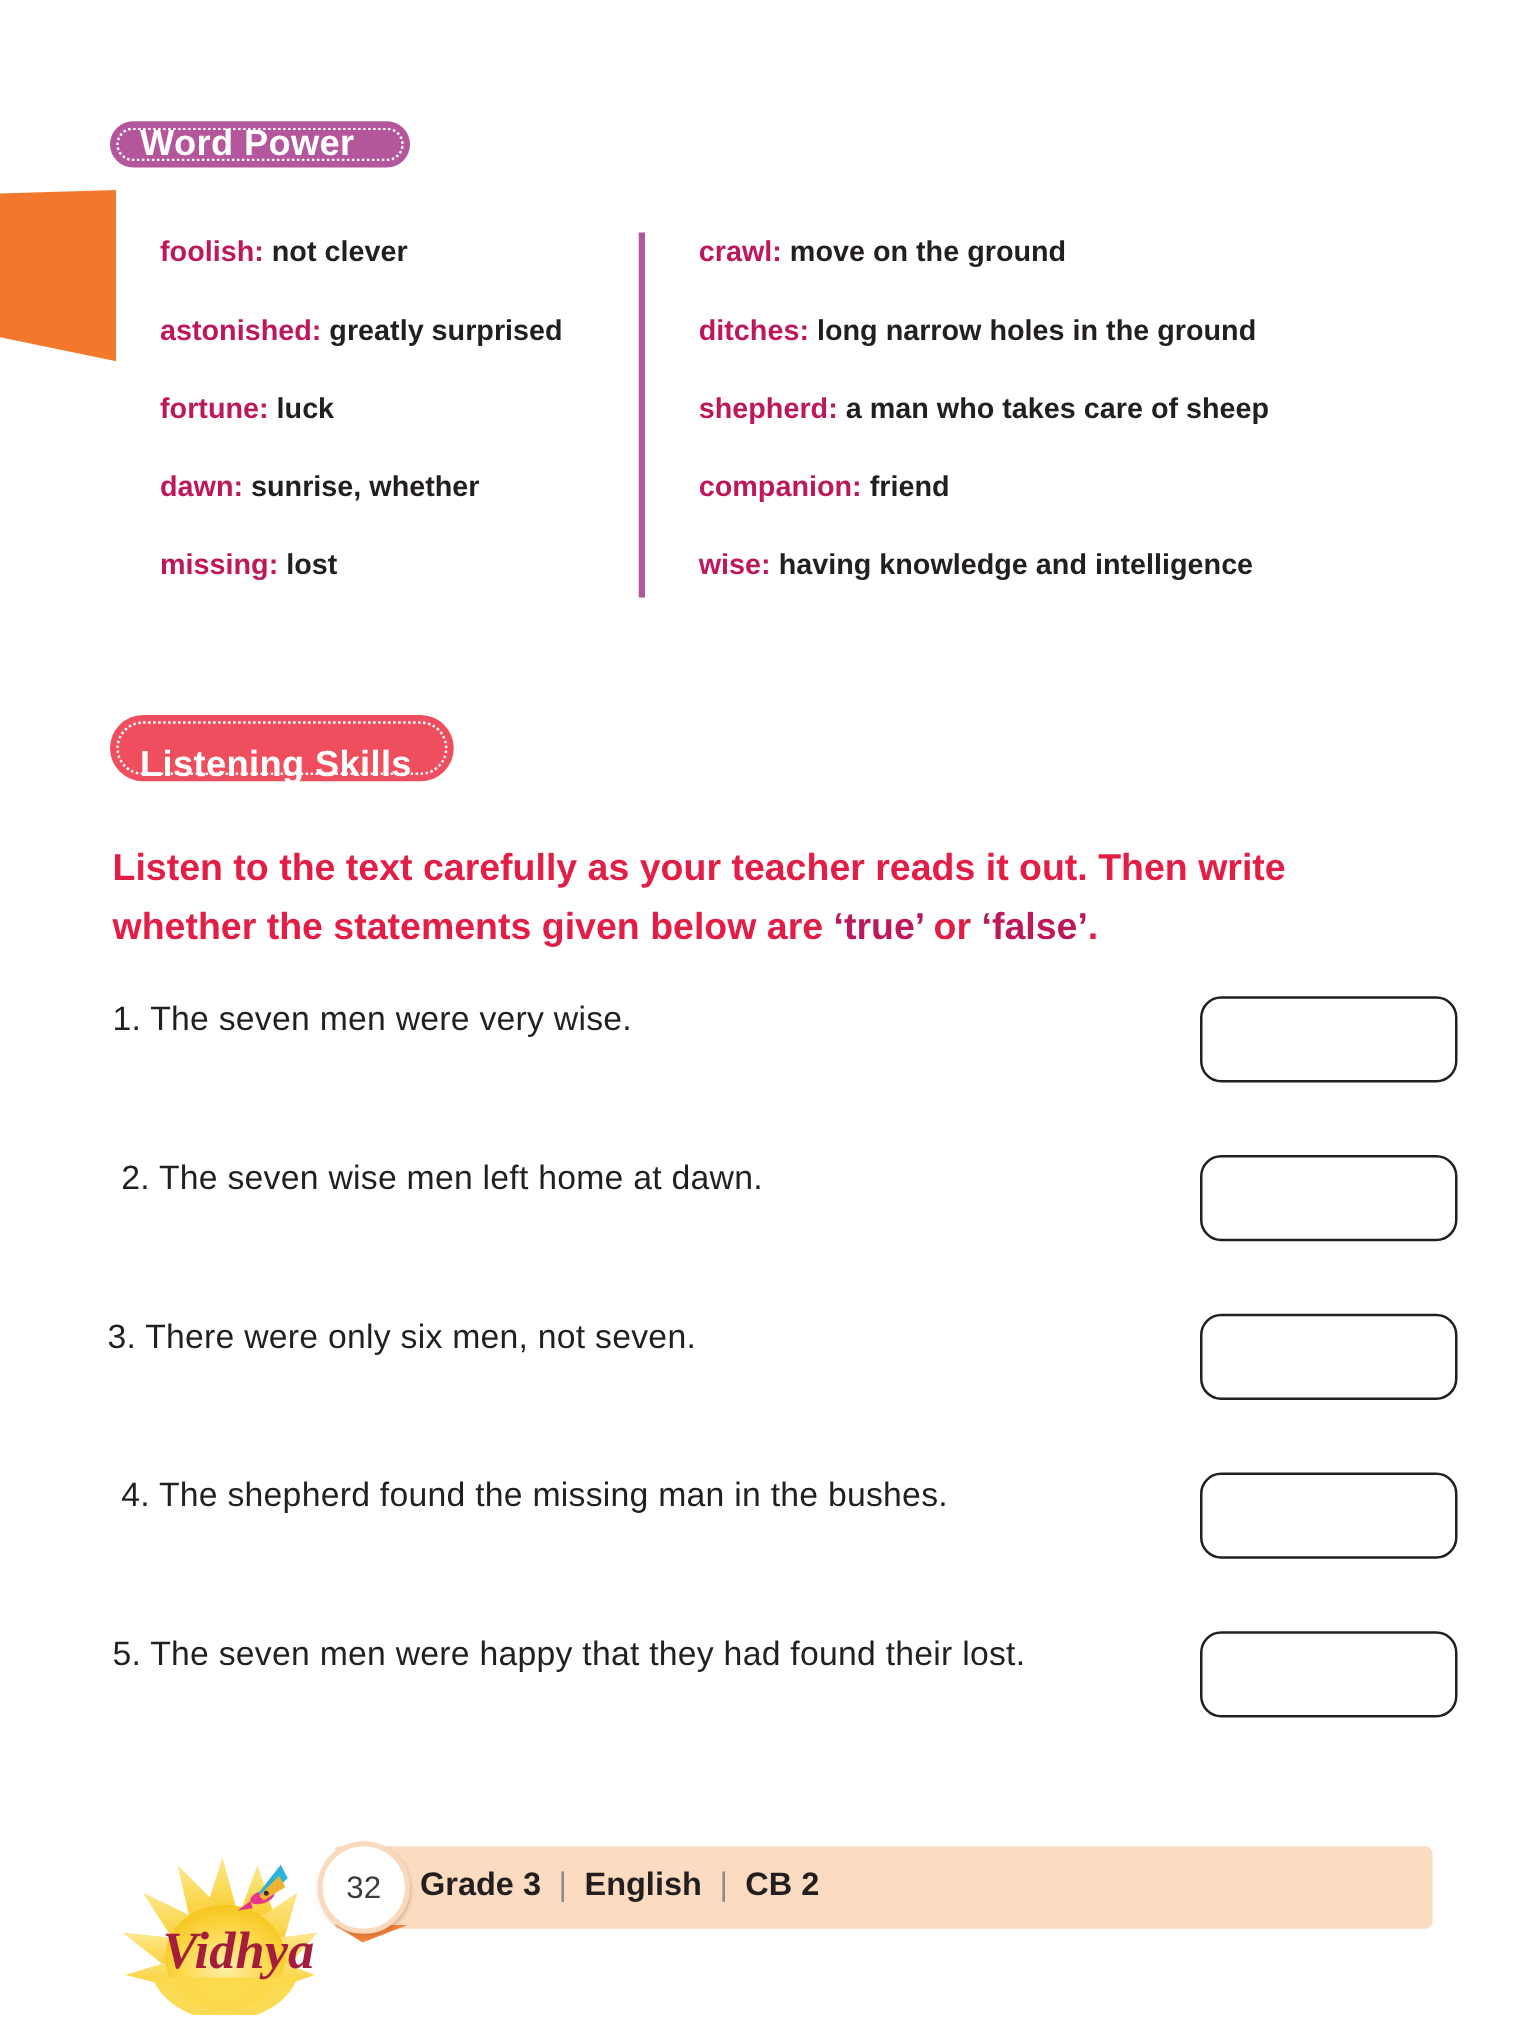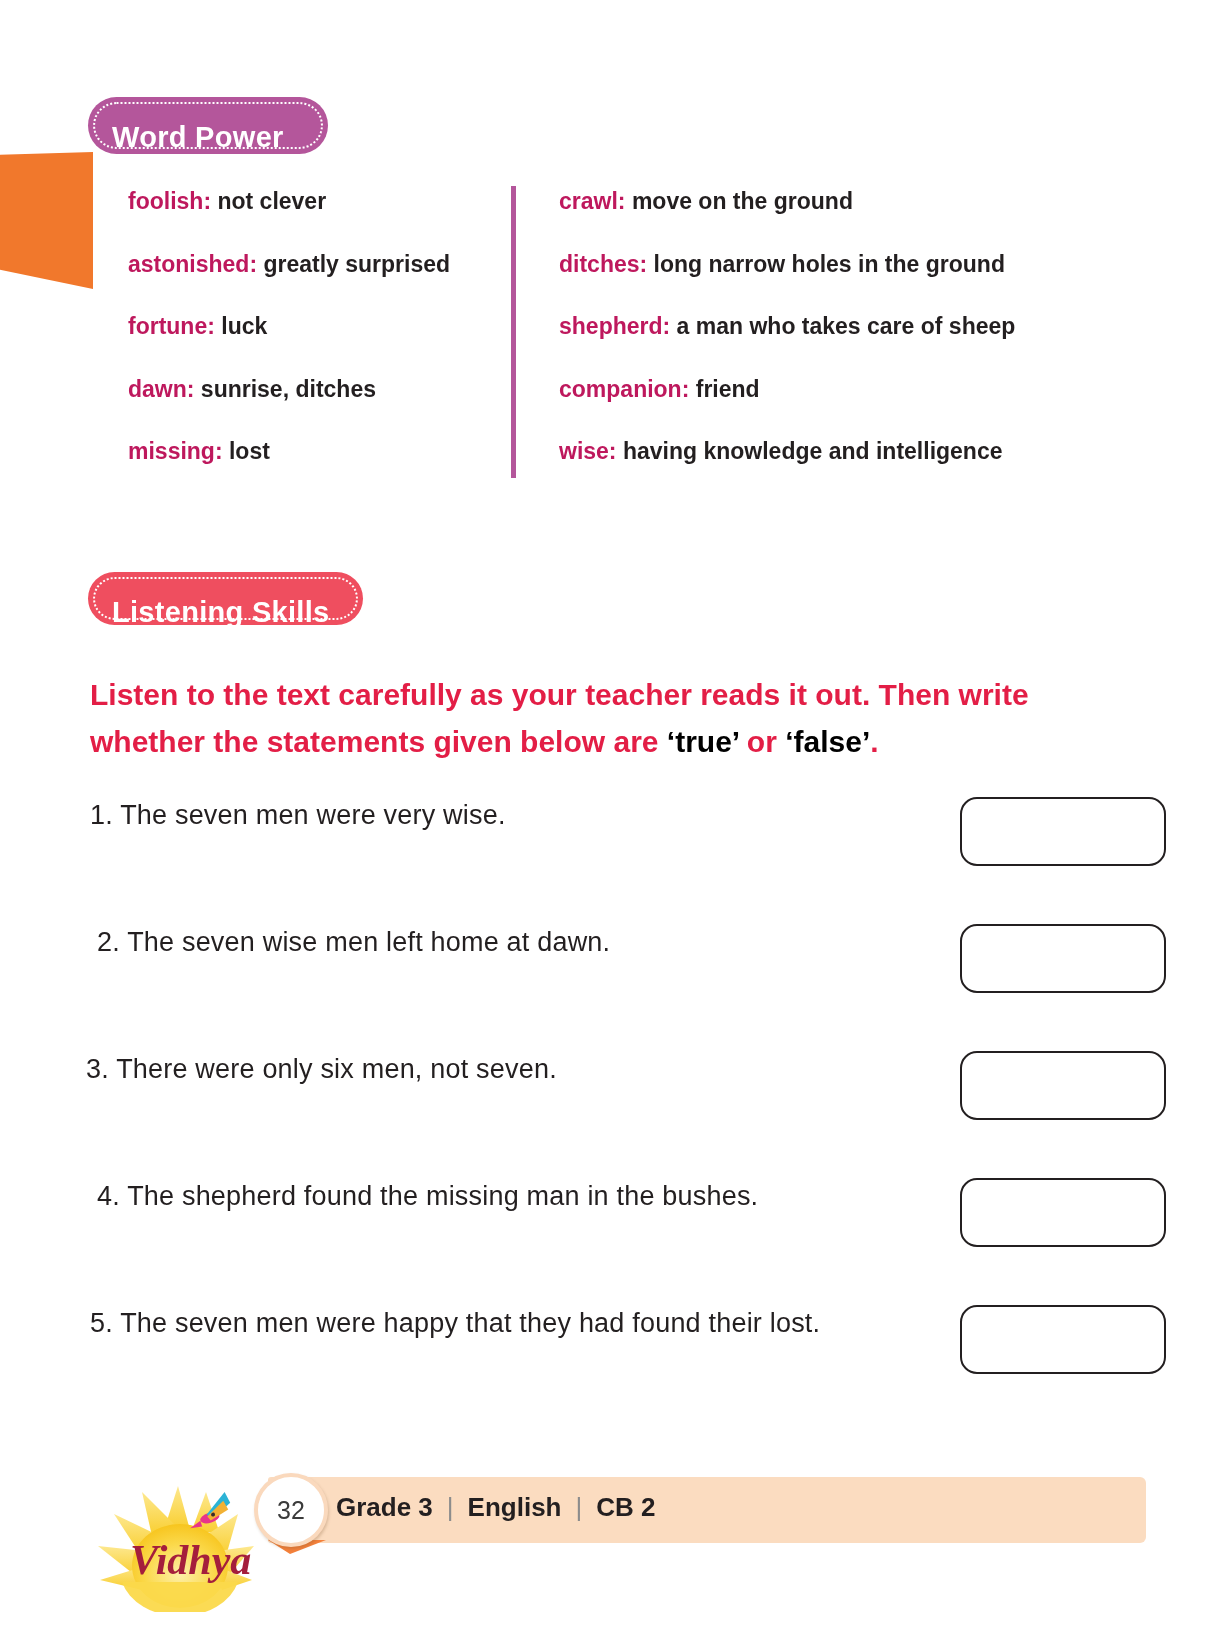--- a/index.html
+++ b/index.html
@@ -49,23 +49,22 @@
     position: relative;
     z-index: 2;
     font-weight: bold;
     letter-spacing: 0.3px;
   }
 
   #badge-word-power {
     left: 88px;
     top: 97px;
     width: 240px;
-    height: 57px;
+    height: 37px;
     background: #B4569B;
-    align-items: flex-end;
   }
   #badge-word-power .badge-text { font-size: 29px; }
 
   #badge-listening {
     left: 88px;
     top: 572px;
     width: 275px;
     height: 53px;
     background: #EF4E5F;
   }
@@ -110,21 +109,21 @@
   .instruction {
     position: absolute;
     left: 90px;
     top: 672px;
     width: 960px;
     font-size: 30px;
     font-weight: bold;
     color: #E31E46;
     line-height: 1.55;
   }
-  .instruction .dark { color: #000000; }
+  .instruction .dark { color: #be185d; }
 
   
   .statements {
     position: absolute;
     left: 0;
     top: 800px;
     width: 1223px;
   }
   .stmt-row {
     position: relative;
@@ -242,21 +241,21 @@
       <div class="wp-item">
         <span class="term">astonished:</span>
         <span class="def">greatly surprised</span>
       </div>
       <div class="wp-item">
         <span class="term">fortune:</span>
         <span class="def">luck</span>
       </div>
       <div class="wp-item">
         <span class="term">dawn:</span>
-        <span class="def">sunrise, ditches</span>
+        <span class="def">sunrise, whether</span>
       </div>
       <div class="wp-item">
         <span class="term">missing:</span>
         <span class="def">lost</span>
       </div>
     </div>
 
     <div class="wp-col" id="wp-col-right">
       <div class="wp-item">
         <span class="term">crawl:</span>

